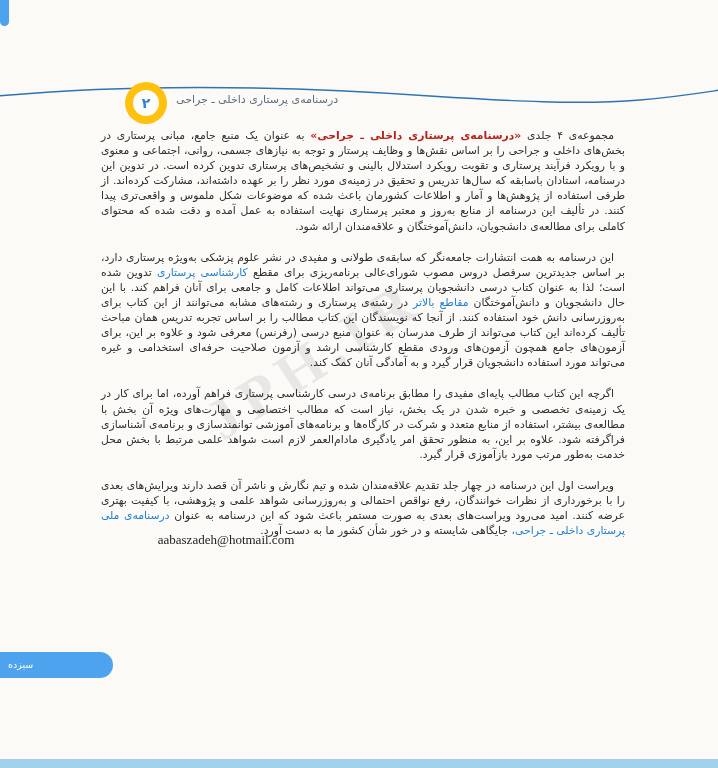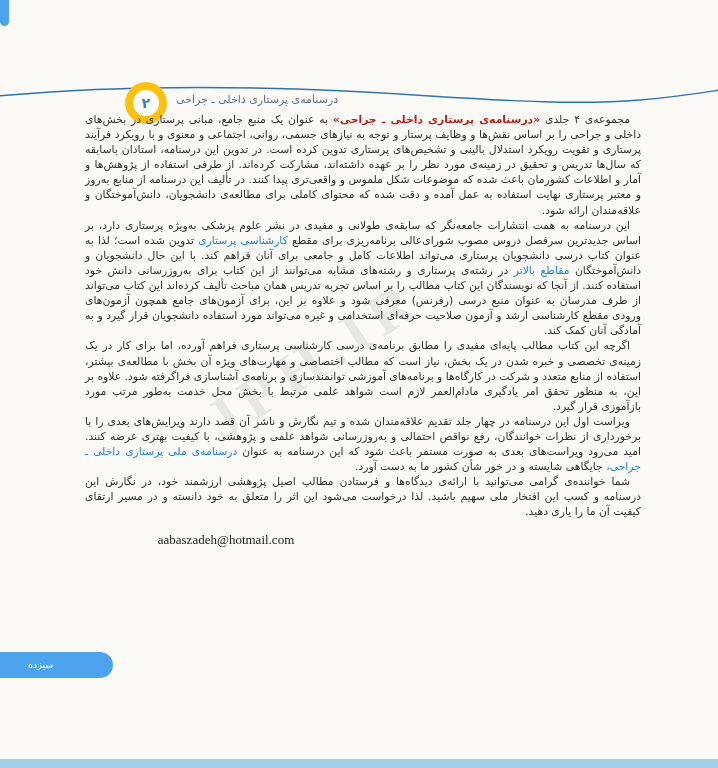--- a/index.html
+++ b/index.html
@@ -31,34 +31,34 @@
     transform:rotate(-33deg);transform-origin:left center;
     font-family:"Liberation Serif","DejaVu Serif",serif;
     font-size:58px;font-weight:bold;letter-spacing:9px;
     color:rgba(110,110,110,0.13);white-space:nowrap;pointer-events:none;
   }
   .body-text{
     position:absolute;top:112px;left:85px;width:556px;
     direction:rtl;text-align:justify;
     font-size:10.8px;line-height:15.1px;color:#2e2e2e;
   }
-  .body-text p{margin:0;text-indent:11px;}
+  .body-text p{margin:16px;text-indent:11px;}
   .hl-red{color:#b8201a;font-weight:bold;}
   .hl-blue{color:#1e7fd0;font-weight:normal;}
   .signature{position:absolute;left:138px;top:528px;width:176px;text-align:center;}
   .sig-name{color:#2a7fc7;font-weight:bold;font-size:11px;direction:rtl;}
   .sig-email{
     font-family:"Liberation Serif","DejaVu Serif",serif;
     font-size:13px;color:#222;margin-top:4px;direction:ltr;
   }
   .page-tab{
     position:absolute;left:0;top:652px;width:113px;height:26px;box-sizing:border-box;
     background:#4da3ed;border-radius:0 13px 13px 0;
     color:#ffffff;font-size:9.5px;line-height:26px;
-    direction:rtl;text-align:left;padding-left:28px;
+    direction:rtl;text-align:left;padding-left:8px;
   }
   .footer-bar{
     position:absolute;left:0;bottom:0;width:718px;height:9px;background:#a2d2eb;
   }
 </style>
 </head>
 <body>
 
 <svg class="curve-svg" width="718" height="768">
   <path d="M -2 96 C 140 83, 300 87, 430 96 C 510 101, 580 105, 640 100 C 675 97, 700 93, 720 90" fill="none" stroke="#2c74b3" stroke-width="1.4"></path>
@@ -72,21 +72,20 @@
 
 <div class="running-title">درسنامه‌ی پرستاری داخلی ـ جراحی</div>
 
 <div class="watermark">JPH.IR</div>
 
 <div class="body-text">
     <p><span>مجموعه‌ی ۴ جلدی </span><span class="hl-red">«درسنامه‌ی پرستاری داخلی ـ جراحی»</span><span> به عنوان یک منبع جامع، مبانی پرستاری در بخش‌های داخلی و جراحی را بر اساس نقش‌ها و وظایف پرستار و توجه به نیازهای جسمی، روانی، اجتماعی و معنوی و با رویکرد فرآیند پرستاری و تقویت رویکرد استدلال بالینی و تشخیص‌های پرستاری تدوین کرده است. در تدوین این درسنامه، استادان باسابقه که سال‌ها تدریس و تحقیق در زمینه‌ی مورد نظر را بر عهده داشته‌اند، مشارکت کرده‌اند. از طرفی استفاده از پژوهش‌ها و آمار و اطلاعات کشورمان باعث شده که موضوعات شکل ملموس و واقعی‌تری پیدا کنند. در تألیف این درسنامه از منابع به‌روز و معتبر پرستاری نهایت استفاده به عمل آمده و دقت شده که محتوای کاملی برای مطالعه‌ی دانشجویان، دانش‌آموختگان و علاقه‌مندان ارائه شود.</span></p>
     <p><span>این درسنامه به همت انتشارات جامعه‌نگر که سابقه‌ی طولانی و مفیدی در نشر علوم پزشکی به‌ویژه پرستاری دارد، بر اساس جدیدترین سرفصل دروس مصوب شورای‌عالی برنامه‌ریزی برای مقطع </span><span class="hl-blue">کارشناسی پرستاری</span><span> تدوین شده است؛ لذا به عنوان کتاب درسی دانشجویان پرستاری می‌تواند اطلاعات کامل و جامعی برای آنان فراهم کند. با این حال دانشجویان و دانش‌آموختگان </span><span class="hl-blue">مقاطع بالاتر</span><span> در رشته‌ی پرستاری و رشته‌های مشابه می‌توانند از این کتاب برای به‌روزرسانی دانش خود استفاده کنند. از آنجا که نویسندگان این کتاب مطالب را بر اساس تجربه تدریس همان مباحث تألیف کرده‌اند این کتاب می‌تواند از طرف مدرسان به عنوان منبع درسی (رفرنس) معرفی شود و علاوه بر این، برای آزمون‌های جامع همچون آزمون‌های ورودی مقطع کارشناسی ارشد و آزمون صلاحیت حرفه‌ای استخدامی و غیره می‌تواند مورد استفاده دانشجویان قرار گیرد و به آمادگی آنان کمک کند.</span></p>
     <p><span>اگرچه این کتاب مطالب پایه‌ای مفیدی را مطابق برنامه‌ی درسی کارشناسی پرستاری فراهم آورده، اما برای کار در یک زمینه‌ی تخصصی و خبره شدن در یک بخش، نیاز است که مطالب اختصاصی و مهارت‌های ویژه آن بخش با مطالعه‌ی بیشتر، استفاده از منابع متعدد و شرکت در کارگاه‌ها و برنامه‌های آموزشی توانمندسازی و برنامه‌ی آشناسازی فراگرفته شود. علاوه بر این، به منظور تحقق امر یادگیری مادام‌العمر لازم است شواهد علمی مرتبط با بخش محل خدمت به‌طور مرتب مورد بازآموزی قرار گیرد.</span></p>
     <p><span>ویراست اول این درسنامه در چهار جلد تقدیم علاقه‌مندان شده و تیم نگارش و ناشر آن قصد دارند ویرایش‌های بعدی را با برخورداری از نظرات خوانندگان، رفع نواقص احتمالی و به‌روزرسانی شواهد علمی و پژوهشی، با کیفیت بهتری عرضه کنند. امید می‌رود ویراست‌های بعدی به صورت مستمر باعث شود که این درسنامه به عنوان </span><span class="hl-blue">درسنامه‌ی ملی پرستاری داخلی ـ جراحی،</span><span> جایگاهی شایسته و در خور شأن کشور ما به دست آورد.</span></p>
-    <p><span>شما خواننده‌ی گرامی می‌توانید با ارائه‌ی دیدگاه‌ها و فرستادن مطالب اصیل پژوهشی ارزشمند خود، در نگارش این درسنامه و کسب این افتخار ملی سهیم باشید. لذا درخواست می‌شود این اثر را متعلق به خود دانسته و در مسیر ارتقای کیفیت آن ما را یاری دهید.</span></p>
   </div>
 
 <div class="signature">
   <div class="sig-email">aabaszadeh@hotmail.com</div>
 </div>
 
 <div class="page-tab">سیزده</div>
 
 <div class="footer-bar"></div>
 

